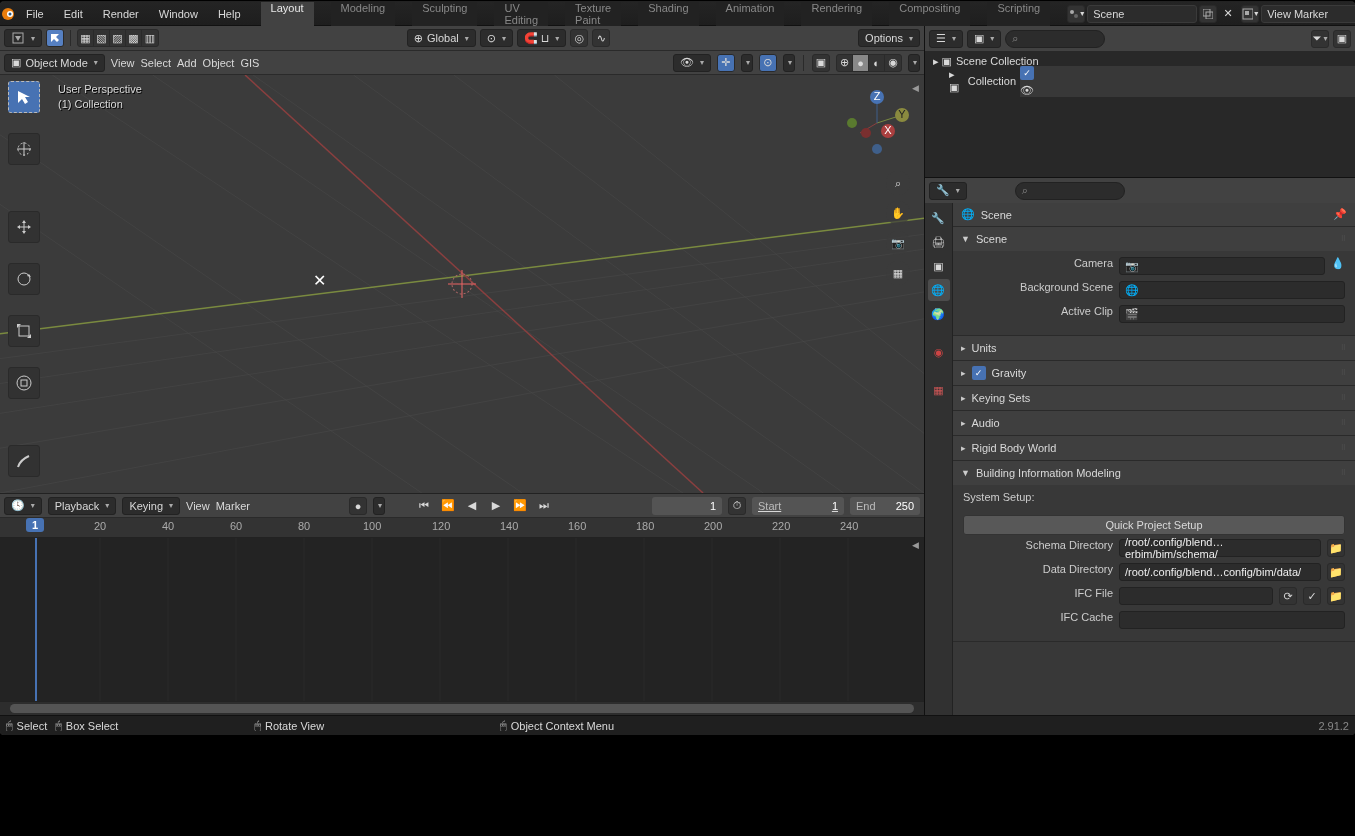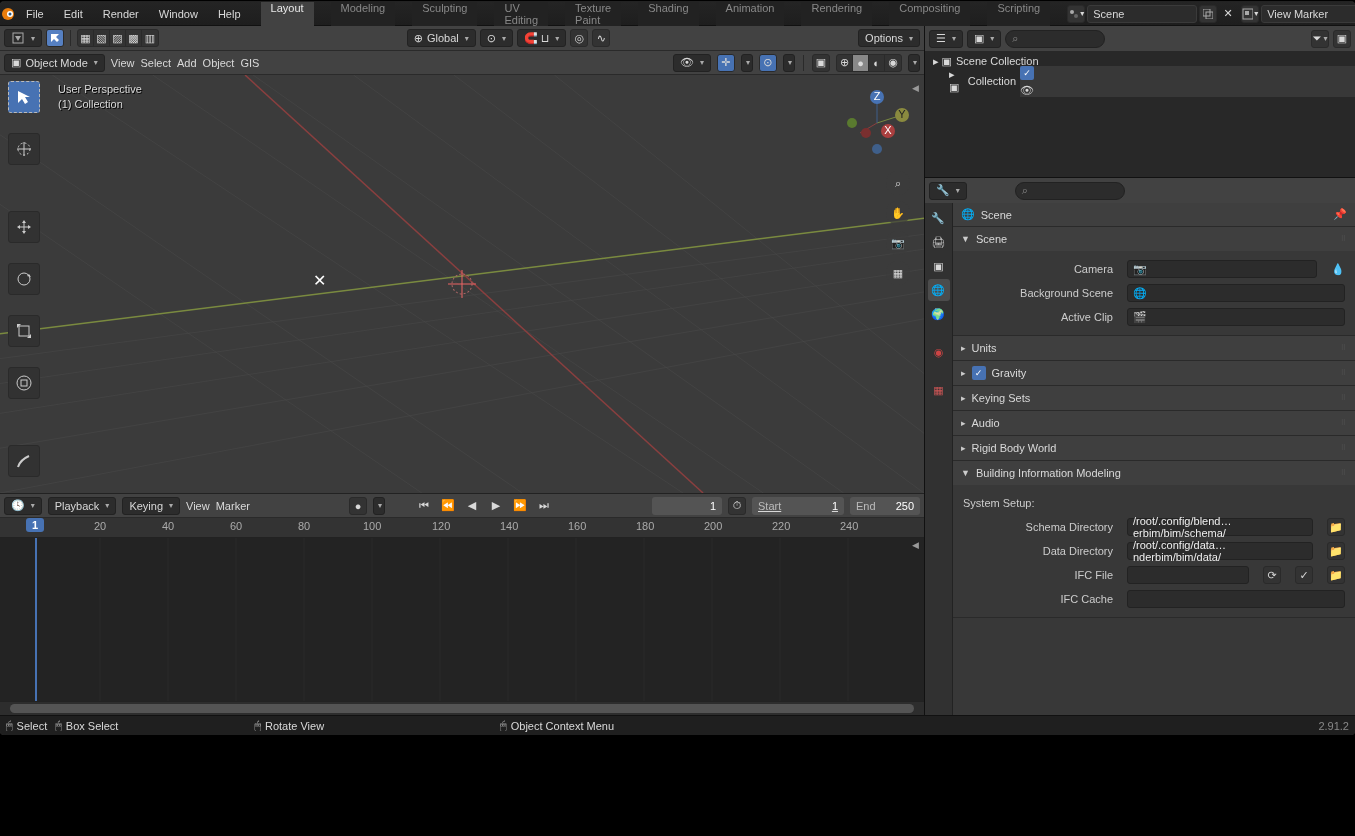--- a/index.html
+++ b/index.html
@@ -87,21 +87,21 @@
 .proptabs { width:28px; background:#313131; display:flex; flex-direction:column; align-items:center; padding-top:4px; gap:2px; border-right:1px solid #222; }
 .ptab { width:22px; height:22px; border-radius:3px; display:flex; align-items:center; justify-content:center; cursor:pointer; }
 .ptab.active { background:#4c4c4c; }
 .propbody { flex:1; overflow:auto; padding:0; }
 .breadcrumb { height:24px; background:#3f3f3f; display:flex; align-items:center; padding:0 8px; gap:6px; border-bottom:1px solid #2a2a2a; }
 .panel { border-bottom:1px solid #2a2a2a; }
 .panelhdr { height:24px; display:flex; align-items:center; padding:0 8px; gap:6px; background:#3f3f3f; cursor:pointer; }
 .panelhdr .disclosure { font-size:9px; color:#ccc; }
 .panelhdr .drag { margin-left:auto; color:#555; font-size:7px; letter-spacing:1px; }
 .panelbody { padding:6px 10px; background:#383838; }
-.proprow { display:flex; align-items:center; height:24px; gap:14px; }
+.proprow { display:flex; height:24px; gap:6px; }
 .proprow .lbl { width:150px; text-align:right; color:#ccc; }
 .propinput { flex:1; background:#2c2c2c; border:1px solid #222; border-radius:3px; height:18px; padding:0 5px; display:flex; align-items:center; color:#eee; position:relative; }
 .propinput .iconleft { margin-right:4px; }
 .propbtn { flex:1; background:#585858; border:1px solid #333; border-radius:3px; height:20px; display:flex; align-items:center; justify-content:center; cursor:pointer; }
 .checkbox { width:14px; height:14px; background:#4772b3; border-radius:2px; display:flex; align-items:center; justify-content:center; color:#fff; font-size:9px; }
 
 svg { display:block; }
 .sep { width:1px; height:16px; background:#2a2a2a; margin:0 2px; }
 .flexsp { flex:1; }
 </style>
@@ -552,27 +552,30 @@
               <div class="panelhdr">
                   <span class="disclosure">▼</span>
                   <span>Building Information Modeling</span>
                   <span class="drag">⠿</span>
                 </div>
               <div class="panelbody">
                 <div class="proprow">
                     <span class="lbl" style="text-align:left;width:auto;">System Setup:</span>
                   </div>
                 <div class="proprow">
+                    <div class="propbtn">Quick Project Setup</div>
+                  </div>
+                <div class="proprow">
                   <span class="lbl">Schema Directory</span>
                   <div class="propinput">/root/.config/blend…erbim/bim/schema/</div>
                   <span class="iconbtn">📁</span>
                 </div>
                 <div class="proprow">
                   <span class="lbl">Data Directory</span>
-                  <div class="propinput">/root/.config/data…nderbim/bim/data/</div>
+                  <div class="propinput">/root/.config/blend…config/bim/data/</div>
                   <span class="iconbtn">📁</span>
                 </div>
                 <div class="proprow">
                   <span class="lbl">IFC File</span>
                   <div class="propinput"></div>
                   <span class="iconbtn">⟳</span>
                   <span class="iconbtn">✓</span>
                   <span class="iconbtn">📁</span>
                 </div>
                 <div class="proprow">

